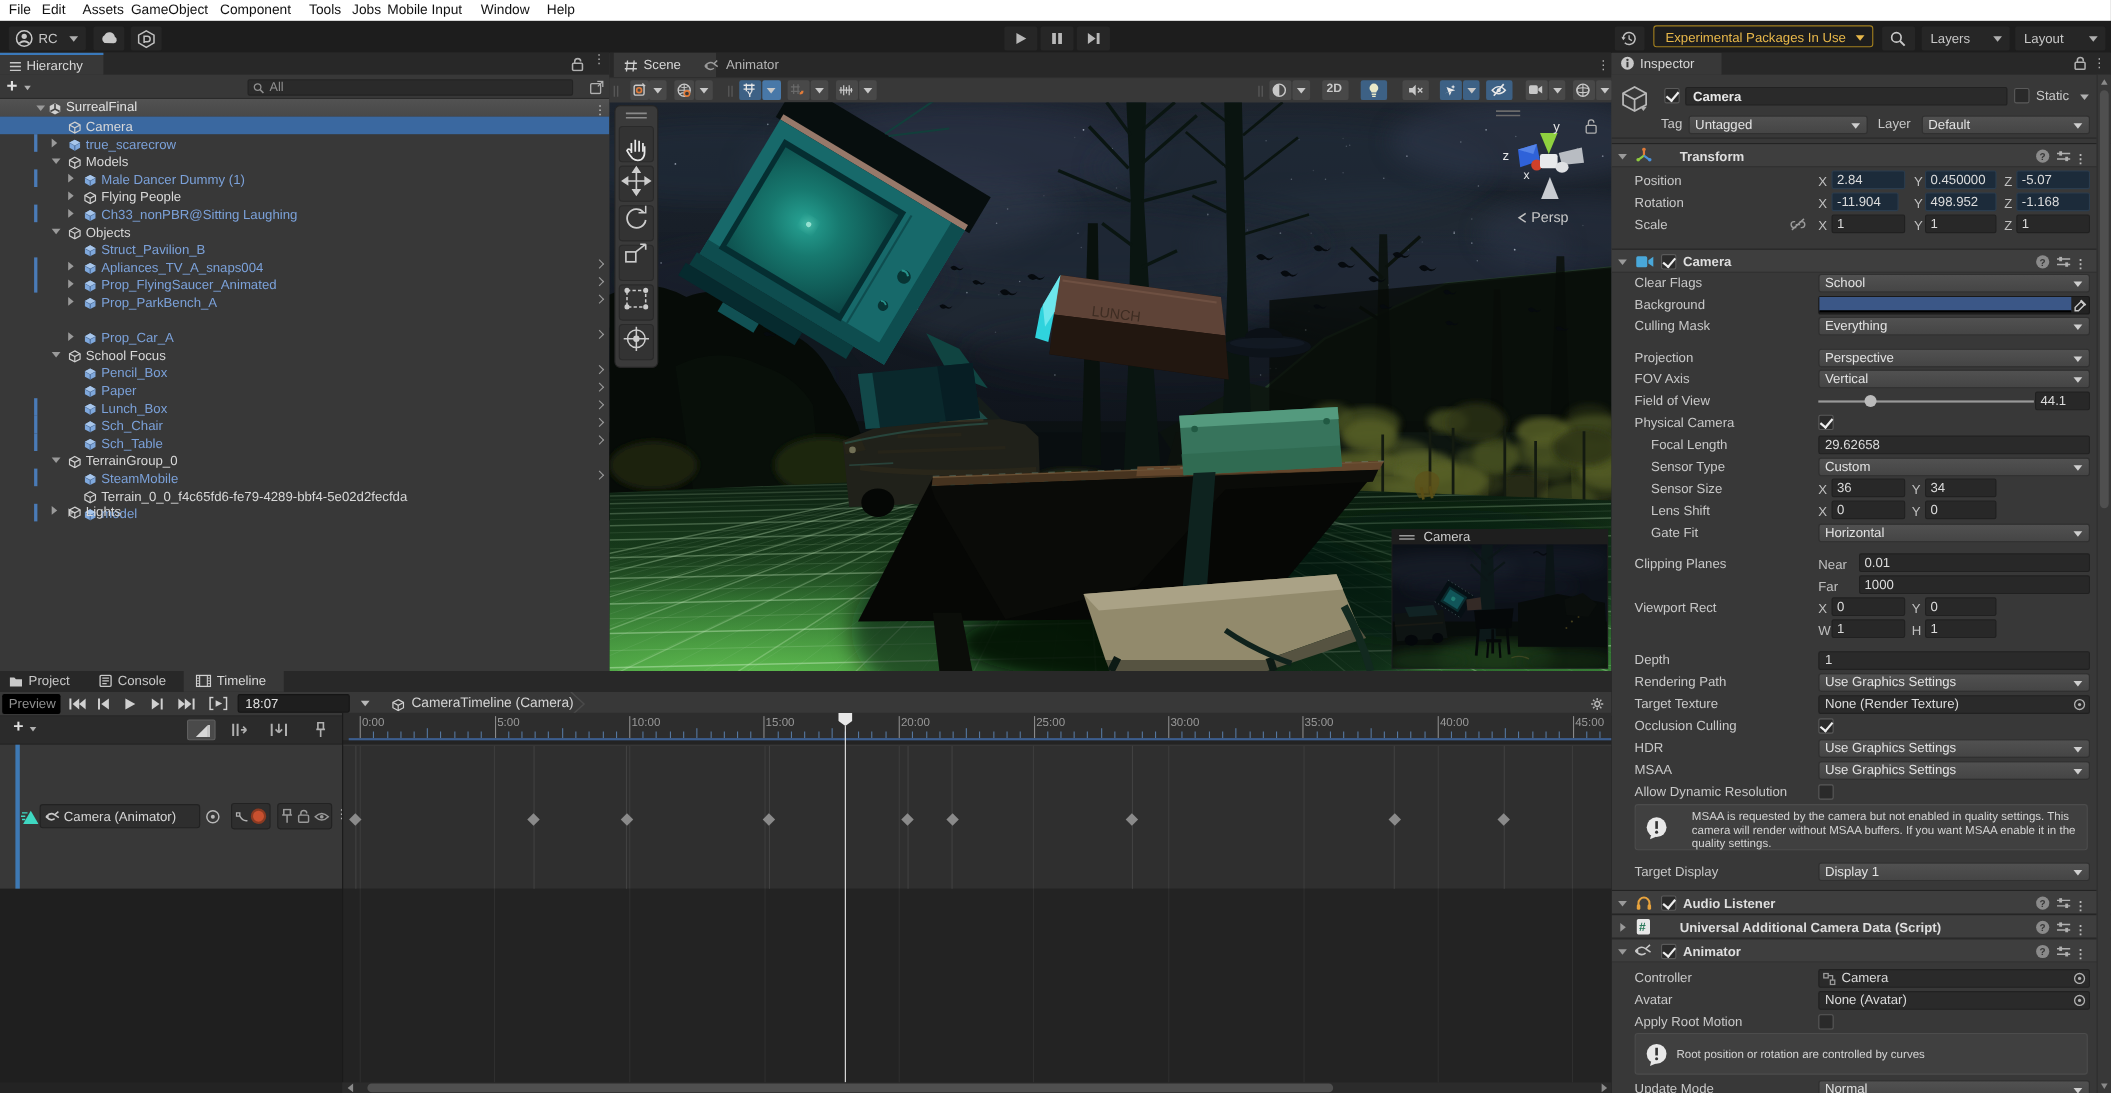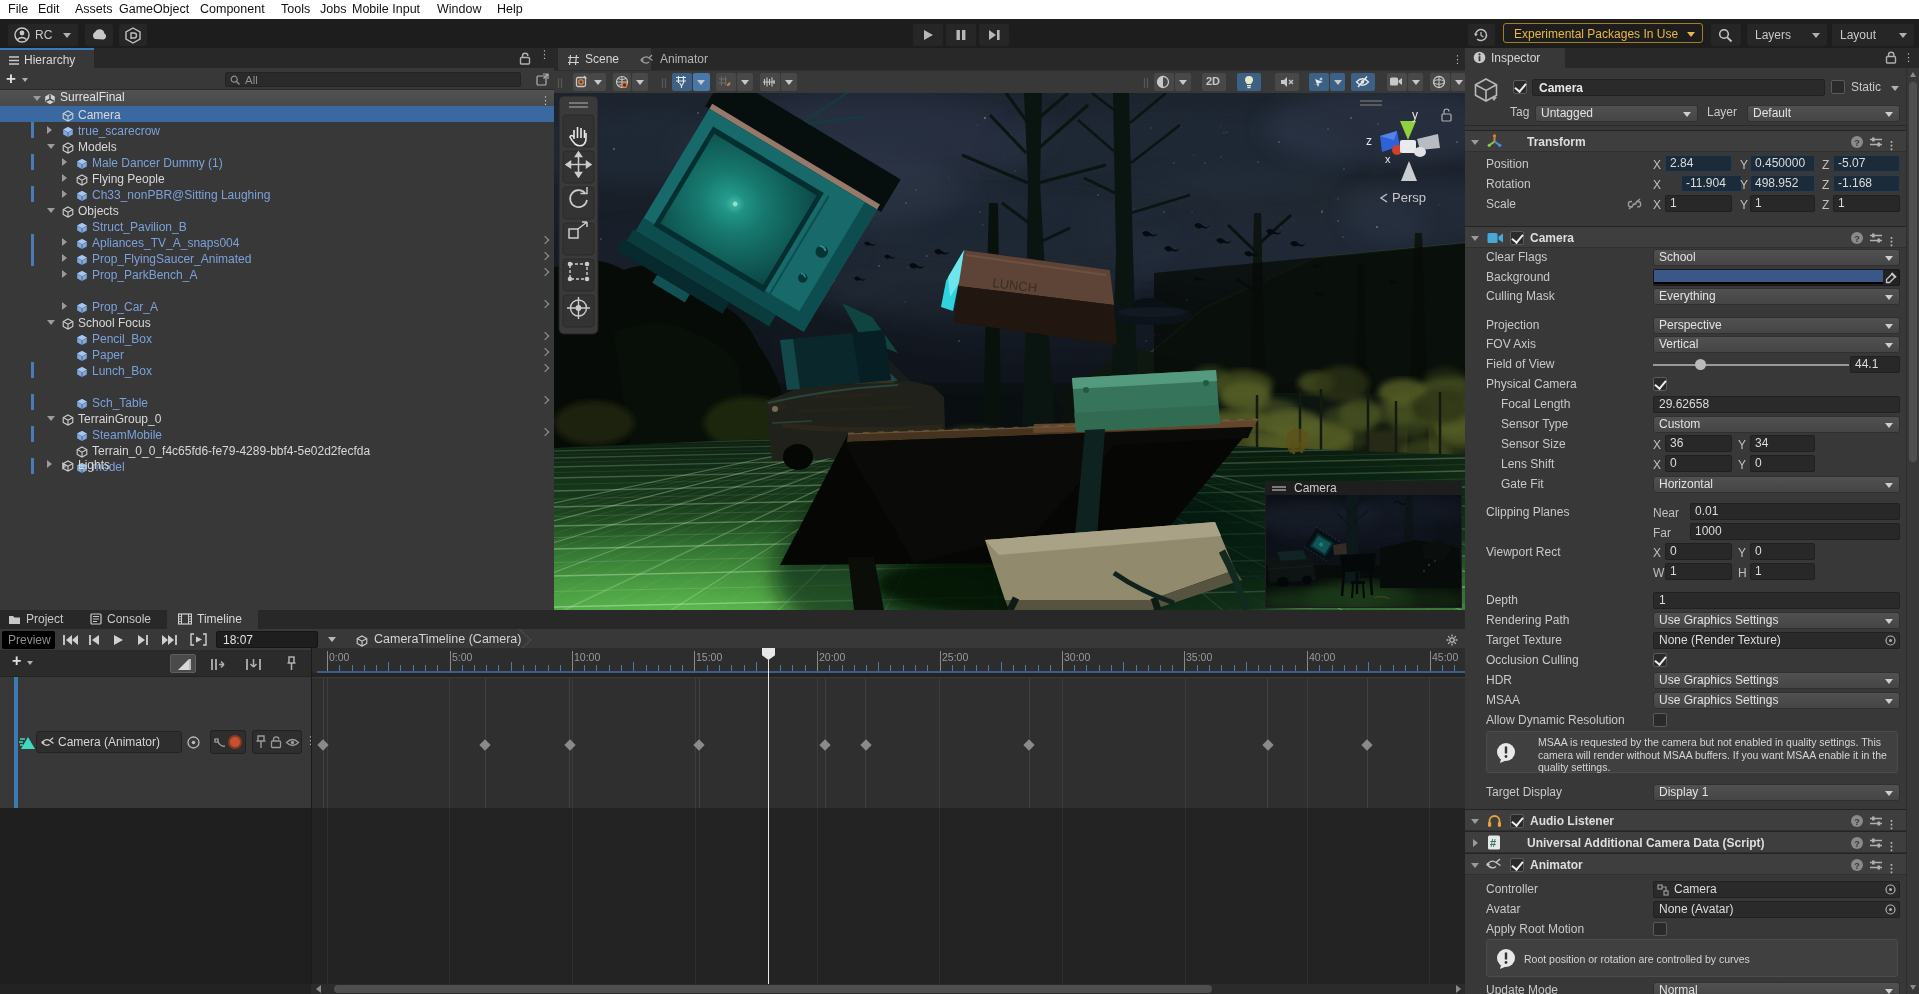--- a/index.html
+++ b/index.html
@@ -300,20 +300,30 @@
       <span class="chev"></span>
     </div>
 <div class="trow pf" style="top:314px;">
       <span class="ovbar"></span>
       <span style="position:absolute;left:76px;top:2px"><svg class="cubei" viewBox="0 0 12 12">
           <path d="M6 1 L10.8 3.6 V8.4 L6 11 L1.2 8.4 V3.6 Z" fill="#7fa8dc"></path>
           <path d="M1.2 3.6 L6 6.2 L10.8 3.6 M6 6.2 V11" fill="none" stroke="#4a6a96" stroke-width="1"></path>
           <path d="M6 1 L10.8 3.6 L6 6.2 L1.2 3.6 Z" fill="#a8c6ea"></path>
         </svg></span>
       <span class="nm" style="position:absolute;left:92px;top:1px">Lunch_Box</span>
+      <span class="chev"></span>
+    </div>
+<div class="trow pf" style="top:330px;">
+      <span class="ovbar"></span>
+      <span style="position:absolute;left:76px;top:2px"><svg class="cubei" viewBox="0 0 12 12">
+          <path d="M6 1 L10.8 3.6 V8.4 L6 11 L1.2 8.4 V3.6 Z" fill="#7fa8dc"></path>
+          <path d="M1.2 3.6 L6 6.2 L10.8 3.6 M6 6.2 V11" fill="none" stroke="#4a6a96" stroke-width="1"></path>
+          <path d="M6 1 L10.8 3.6 L6 6.2 L1.2 3.6 Z" fill="#a8c6ea"></path>
+        </svg></span>
+      <span class="nm" style="position:absolute;left:92px;top:1px">Sch_Chair</span>
       <span class="chev"></span>
     </div>
 <div class="trow pf" style="top:346px;">
       <span class="ovbar"></span>
       <span style="position:absolute;left:76px;top:2px"><svg class="cubei" viewBox="0 0 12 12">
           <path d="M6 1 L10.8 3.6 V8.4 L6 11 L1.2 8.4 V3.6 Z" fill="#7fa8dc"></path>
           <path d="M1.2 3.6 L6 6.2 L10.8 3.6 M6 6.2 V11" fill="none" stroke="#4a6a96" stroke-width="1"></path>
           <path d="M6 1 L10.8 3.6 L6 6.2 L1.2 3.6 Z" fill="#a8c6ea"></path>
         </svg></span>
       <span class="nm" style="position:absolute;left:92px;top:1px">Sch_Table</span>
@@ -1019,21 +1029,21 @@
       <span class="xyz" style="left:188px">X</span>
       <div class="nfield anim" style="left:200px;width:67px">2.84</div>
       <span class="xyz" style="left:275px">Y</span>
       <div class="nfield anim" style="left:285px;width:65px">0.450000​</div>
       <span class="xyz" style="left:357px">Z</span>
       <div class="nfield anim" style="left:368px;width:67px">-5.07</div>
     </div>
 <div class="irow" style="top:127px">
       <span class="ilab" style="left:21px">Rotation</span>
       <span class="xyz" style="left:188px">X</span>
-      <div class="nfield anim" style="left:216px;width:61px">-11.904</div>
+      <div class="nfield anim" style="left:200px;width:61px">-11.904</div>
       <span class="xyz" style="left:275px">Y</span>
       <div class="nfield anim" style="left:285px;width:65px">498.952</div>
       <span class="xyz" style="left:357px">Z</span>
       <div class="nfield anim" style="left:368px;width:67px">-1.168</div>
     </div>
 <div class="irow" style="top:147px">
       <span class="ilab" style="left:21px">Scale</span>
       <svg width="15" height="12" style="position:absolute;left:162px;top:3px" viewBox="0 0 15 12">
         <path d="M5 3.5 h-1 a2.7 2.7 0 0 0 0 5.4 h2 M9 3.5 h2 a2.7 2.7 0 0 1 0 5.4 h-1 M5.5 6.2 h4" fill="none" stroke="#9a9a9a" stroke-width="1.3"></path>
         <path d="M2 11 L13 1" stroke="#9a9a9a" stroke-width="1.3"></path>

